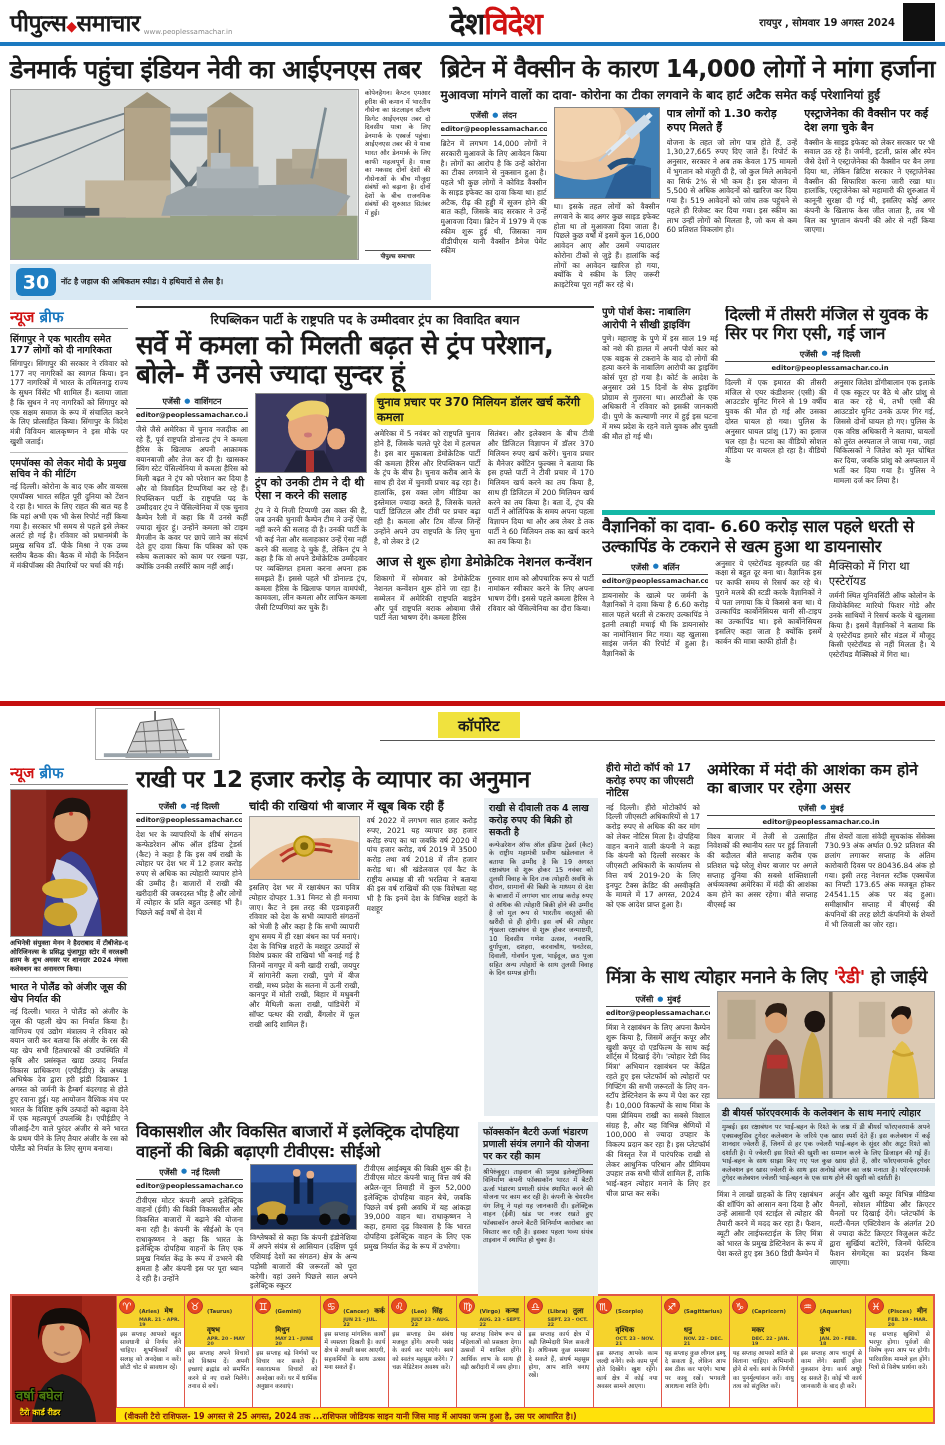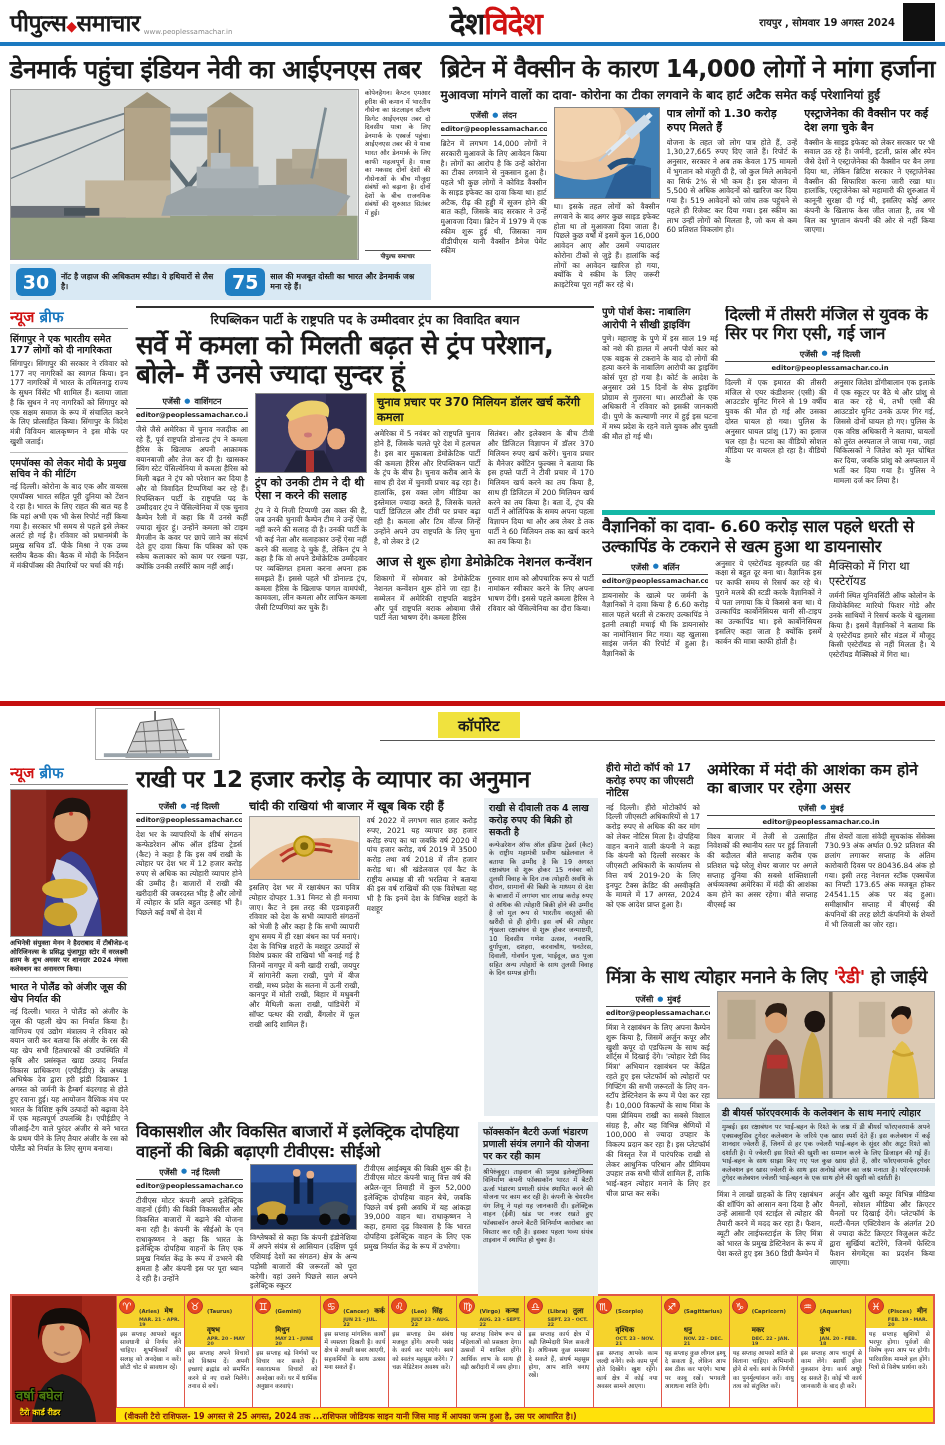--- a/index.html
+++ b/index.html
@@ -55,21 +55,21 @@
   .brief-item-head { font-size:9.5px; font-weight:bold; line-height:1.2; margin:4px 0 3px 0; }
   .kamala { width:458px; }
   .kamala .kicker { border-top:2px solid #333; font-size:12.5px; font-weight:bold; text-align:center; padding:3px 0 1px 0; }
   .kamala h1 { font-size:26px; font-weight:bold; line-height:1.12; letter-spacing:-0.5px; margin:2px 0 4px 0; }
   .kamala-cols { display:flex; gap:7px; height:292px; }
   .kamala-c1 { width:112px; }
   .kamala-c2 { width:112px; }
   .trump-photo { height:80px; border:1px solid #888; overflow:hidden; margin-bottom:3px; }
   .kamala-c2 .cap-head { font-size:11px; font-weight:bold; line-height:1.2; margin-bottom:3px; }
   .kamala-box { flex:1; }
-  .box1-head { font-size:11.5px; font-weight:bold; background:#f6e53c; display:inline-block; padding:1px 3px; margin-bottom:4px; }
+  .box1-head { font-size:11.5px; font-weight:bold; background:#f6e53c; display:inline-block; padding:1px 3px; margin-bottom:4px;border-radius:8px; }
   .box-cols { display:flex; gap:7px; }
   .box-cols .col { flex:1; }
   .box2-head { font-size:13px; font-weight:bold; text-align:center; margin:6px 0 4px 0; }
   .rightcol { flex:1; display:flex; flex-direction:column; }
   .rc-top { display:flex; gap:7px; height:200px; }
   .pune { width:116px; }
   .pune-head { font-size:10px; font-weight:bold; line-height:1.25; margin-bottom:3px; }
   .delhi { flex:1; }
   .delhi h1 { font-size:16.5px; font-weight:bold; line-height:1.15; letter-spacing:-0.3px; margin-bottom:2px; }
   .two-cols { display:flex; gap:7px; }
@@ -188,24 +188,20 @@
         <div class="navy-side col">
           <div class="btxt-sm">कोपेनहैगन। कैप्टन एमआर हरीश की कमान में भारतीय नौसेना का फ्रंटलाइन स्टील्थ फ्रिगेट आईएनएस तबर दो दिवसीय यात्रा के लिए डेनमार्क के एस्बर्ज पहुंचा। आईएनएस तबर की ये यात्रा भारत और डेनमार्क के लिए काफी महत्वपूर्ण है। यात्रा का मकसद दोनों देशों की नौसेनाओं के बीच मौजूदा संबंधों को बढ़ाना है। दोनों देशों के बीच राजनयिक संबंधों की शुरुआत सितंबर में हुई।</div>
           <div class="photo-credit">पीपुल्स समाचार</div>
         </div>
       </div>
       <div class="stats-strip">
         <div class="stat">
           <div class="stat-num">30</div>
           <div class="stat-text">नॉट है जहाज की अधिकतम स्पीड। ये हथियारों से लैस है।</div>
         </div>
-        <div class="stat">
-          <div class="stat-num">75</div>
-          <div class="stat-text">साल की मजबूत दोस्ती का भारत और डेनमार्क जश्न मना रहे हैं।</div>
-        </div>
       </div>
     </div>
 
     <div class="vaccine">
       <h1>ब्रिटेन में वैक्सीन के कारण 14,000 लोगों ने मांगा हर्जाना</h1>
       <h2>मुआवजा मांगने वालों का दावा- कोरोना का टीका लगवाने के बाद हार्ट अटैक समेत कई परेशानियां हुईं</h2>
       <div class="vaccine-cols">
         <div class="col" style="width:106px">
           <div class="byline-row">
             <span>एजेंसी</span>

